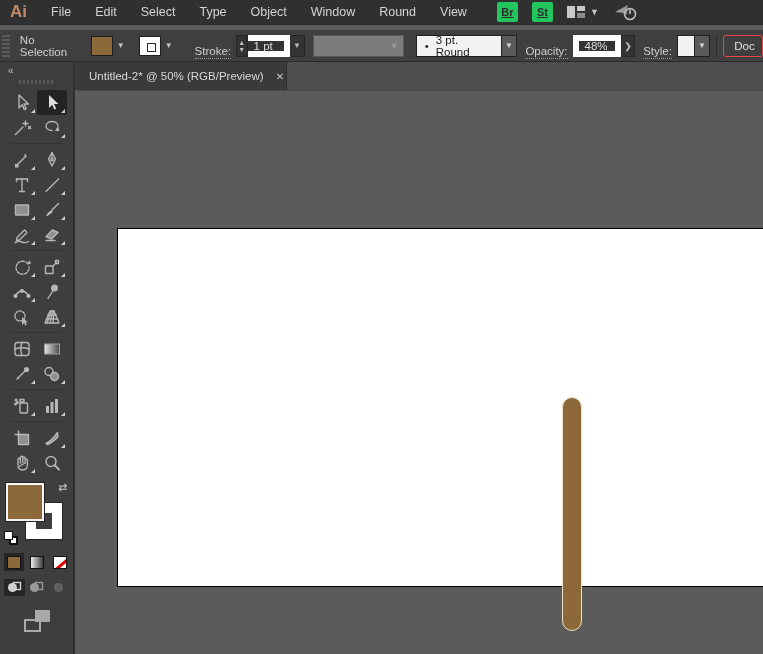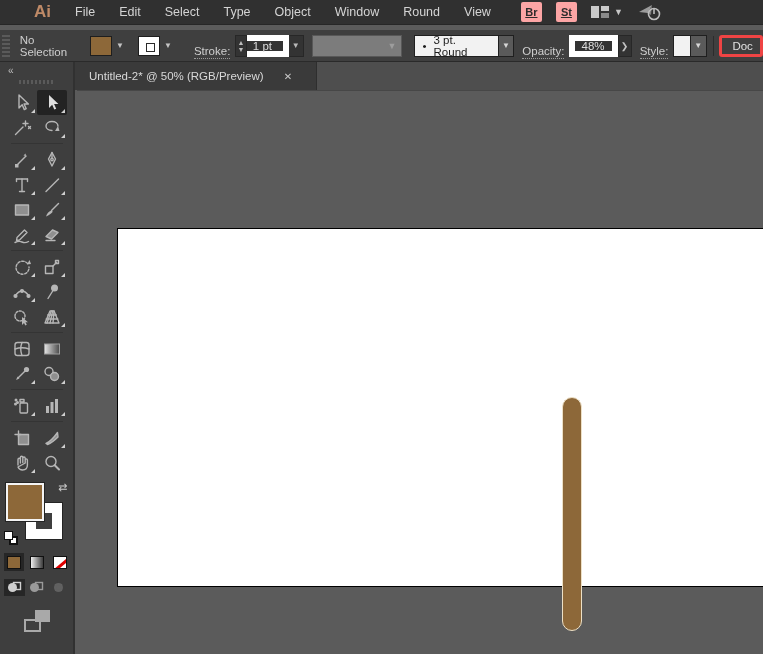--- a/index.html
+++ b/index.html
@@ -2,26 +2,26 @@
 <html><head>
 <meta charset="utf-8">
 <style>
   * { margin:0; padding:0; box-sizing:border-box; }
   html,body { width:763px; height:654px; overflow:hidden; background:#5b5b5b;
     font-family:"Liberation Sans", sans-serif; -webkit-font-smoothing:antialiased; }
   .app { position:relative; width:763px; height:654px; background:#5b5b5b; }
 
   
   .menubar { position:absolute; left:0; top:0; width:763px; height:25px;
-    background:#303030; display:flex; align-items:center; border-bottom:1px solid #262626;padding-left:24px; }
+    background:#303030; display:flex; align-items:center; border-bottom:1px solid #262626; }
   .logo { color:#bf8a67; font-weight:bold; font-size:17px; padding:0 12px 0 10px; }
   .menu-item { color:#d4d4d4; font-size:12.5px; padding:0 12px; height:30px;
     display:flex; align-items:center; cursor:default; }
   .menubar-right { display:flex; align-items:center; margin-left:18px; gap:14px; }
-  .sq-btn { width:21px; height:20px; background:#fca5a5; color:#2c2c2c; font-size:11px;
+  .sq-btn { width:21px; height:20px; background:#22c55e; color:#2c2c2c; font-size:11px;
     font-weight:bold; border-radius:2px; display:flex; align-items:center; justify-content:center;text-decoration:underline; }
   .ws-group { display:flex; align-items:center; gap:5px; }
   .chev { color:#c7c7c7; font-size:9px; }
 
   
   .controlbar { position:absolute; left:0; top:30px; width:763px; height:32px;
     background:#3f3f3f; display:flex; align-items:center; border-bottom:1px solid #2a2a2a;
     font-size:11.5px; color:#cfcfcf; }
   .grip-v { width:9px; height:26px; margin-left:2px; margin-right:4px;
     background:repeating-linear-gradient(#3f3f3f 0 2px, #5a5a5a 2px 4px); }
@@ -46,28 +46,28 @@
     margin-left:8px; display:flex; align-items:center; justify-content:flex-end; }
   .brush-disabled .chev { color:#9d9d9d; margin-right:4px; }
   .white-field { height:22px; background:#f2f2f2; color:#1d1d1d; display:flex; align-items:center;
     border:1px solid #1f1f1f; padding:0 8px; gap:7px; }
   .dd-chev-mid { height:22px; width:18px; background:#5a5a5a; border:1px solid #1f1f1f; border-left:none;
     display:flex; align-items:center; justify-content:center; color:#d6d6d6; font-size:8px; }
   .arrow-btn { height:22px; width:16px; background:#333; border:1px solid #272727; border-left:1px solid #272727;
     color:#c3c3c3; display:flex; align-items:center; justify-content:center; font-size:9px; }
   .style-chip { width:20px; height:22px; background:#f2f2f2; border:1px solid #1f1f1f; }
   .vsep { width:1px; height:20px; background:#2c2c2c; margin:0 6px; }
-  .doc-btn { height:22px; border:3px solid #ef4444; border-radius:3px; color:#e0e0e0;
+  .doc-btn { height:22px; border:1px solid #ef4444; border-radius:3px; color:#e0e0e0;
     padding:0 10px; display:flex; align-items:center; overflow:hidden; white-space:nowrap; }
 
   
   .tabbar { position:absolute; left:75px; top:62px; width:688px; height:28px; background:#4e4e4e;
     display:flex; align-items:flex-end; }
   .tab { height:28px; background:#3a3a3a; color:#d8d8d8; font-size:11.5px;
-    display:flex; align-items:center; padding:0 24px 0 14px; gap:20px; border-right:1px solid #2e2e2e; }
+    display:flex; align-items:center; padding:0 2px 0 14px; gap:12px; border-right:1px solid #2e2e2e; }
   .tab-close { color:#c9c9c9; font-size:10px; }
 
   
   .toolpanel { position:absolute; left:0; top:62px; width:75px; height:592px; background:#3e3e3e;
     border-right:2px solid #313131; }
   .collapse { color:#bdbdbd; font-size:10px; padding:3px 0 0 8px; letter-spacing:-1px; }
   .panel-grip { width:36px; height:4px; margin:4px auto 6px auto;
     background:repeating-linear-gradient(90deg,#5a5a5a 0 2px,#3e3e3e 2px 4px); }
   .tools { display:grid; grid-template-columns:30px 30px; justify-content:center; }
   .tool { width:30px; height:25px; display:flex; align-items:center; justify-content:center;

